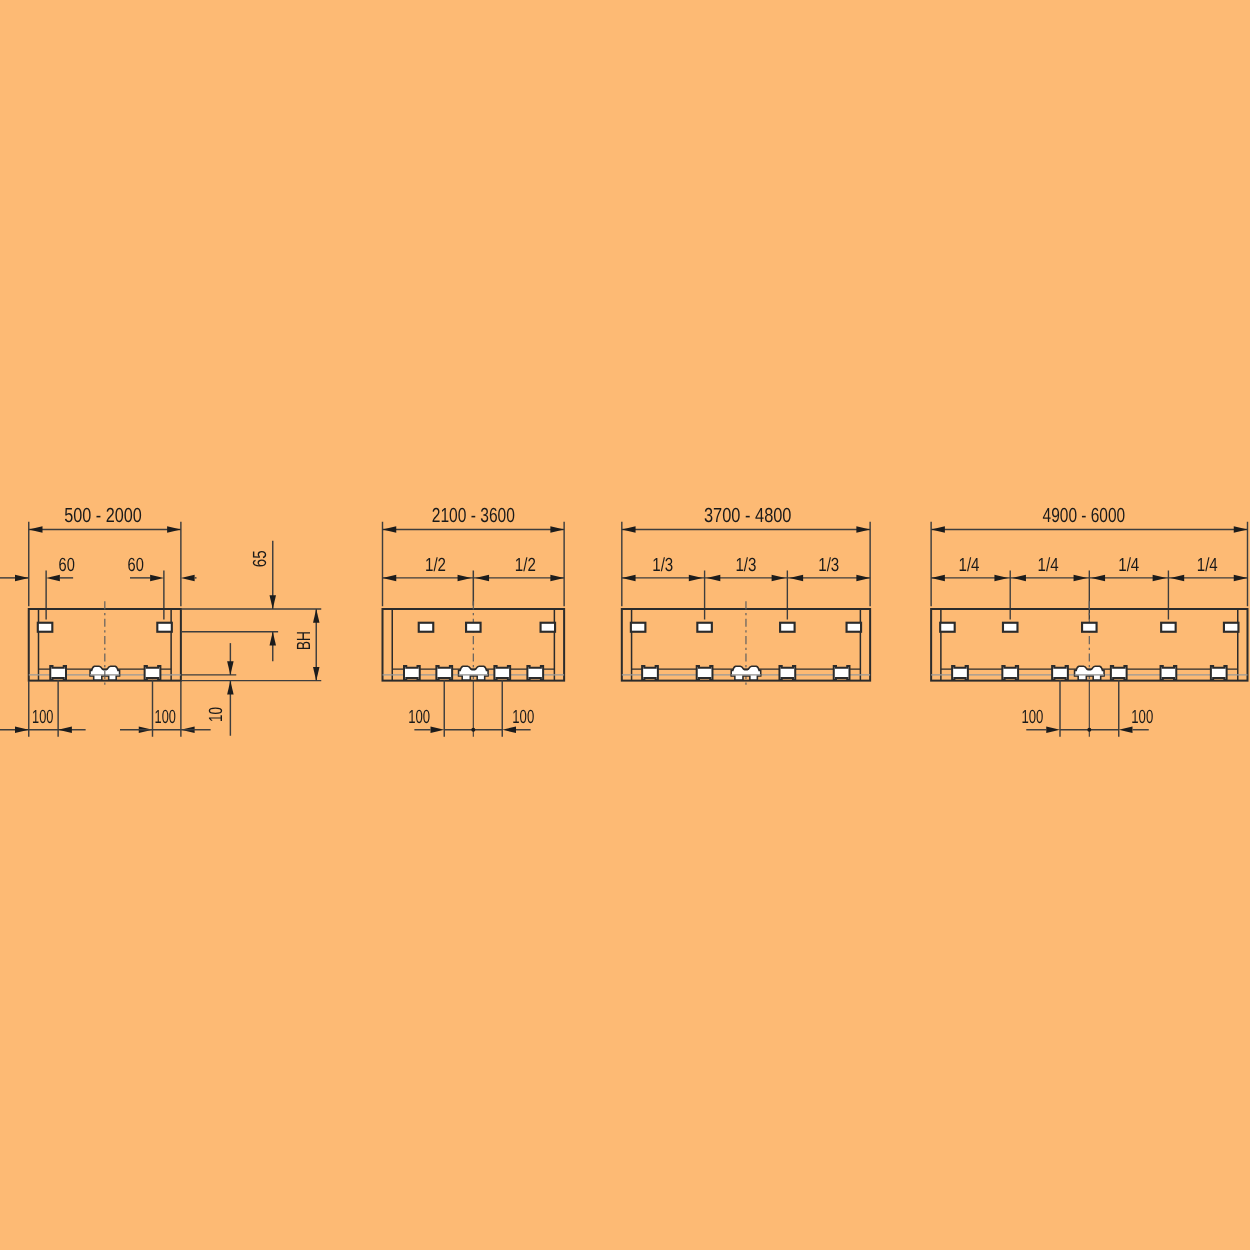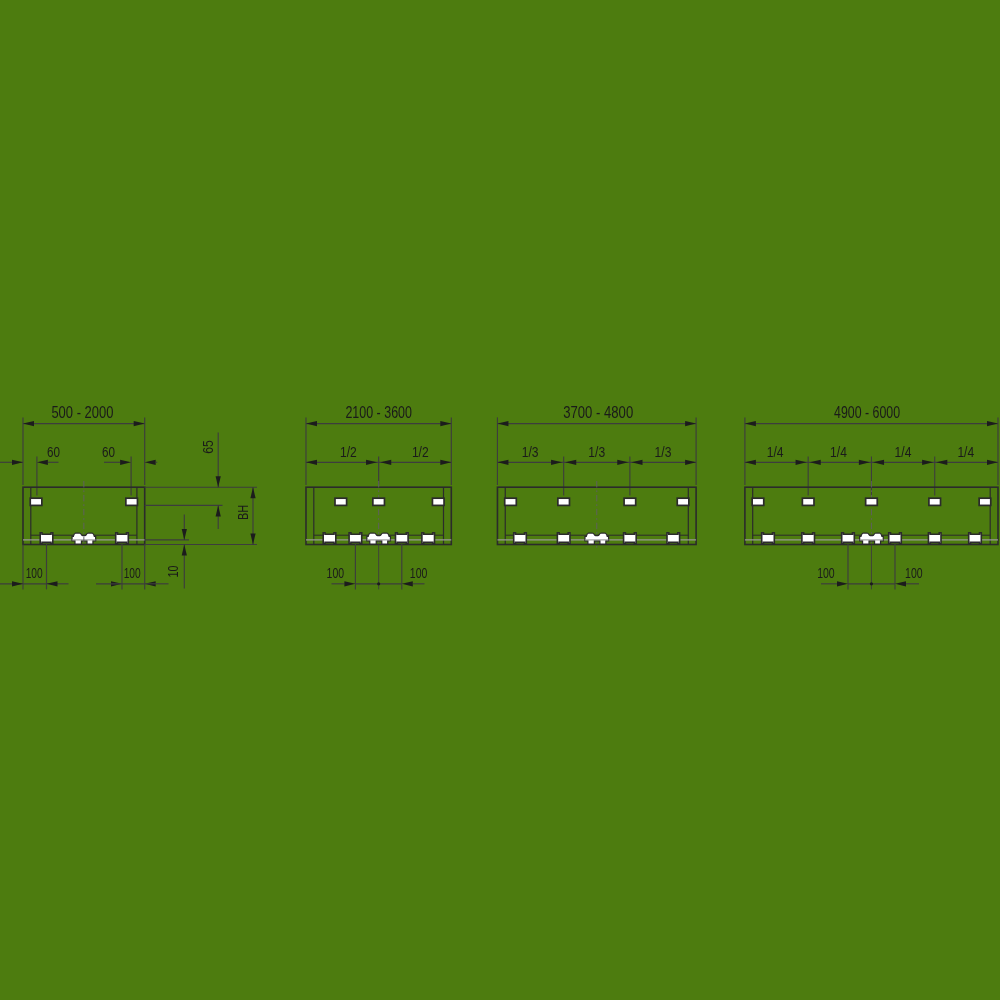--- a/index.html
+++ b/index.html
@@ -1,16 +1,16 @@
 <!DOCTYPE html>
 <html><head>
 <meta charset="utf-8">
 <style>
   html,body{margin:0;padding:0;background:#fff;}
-  #c{width:1000px;height:1000px;position:relative;background:#4d7c0f;overflow:hidden;}
+  #c{width:1000px;height:1000px;position:relative;background:#fdba74;overflow:hidden;}
   svg{filter:blur(0.33px);}
   text{font-family:"Liberation Sans",sans-serif;}
 </style>
 </head>
 <body>
 
 <div id="c">
 <svg width="1000" height="1000" viewBox="0 0 1000 1000">
 
 <g>

